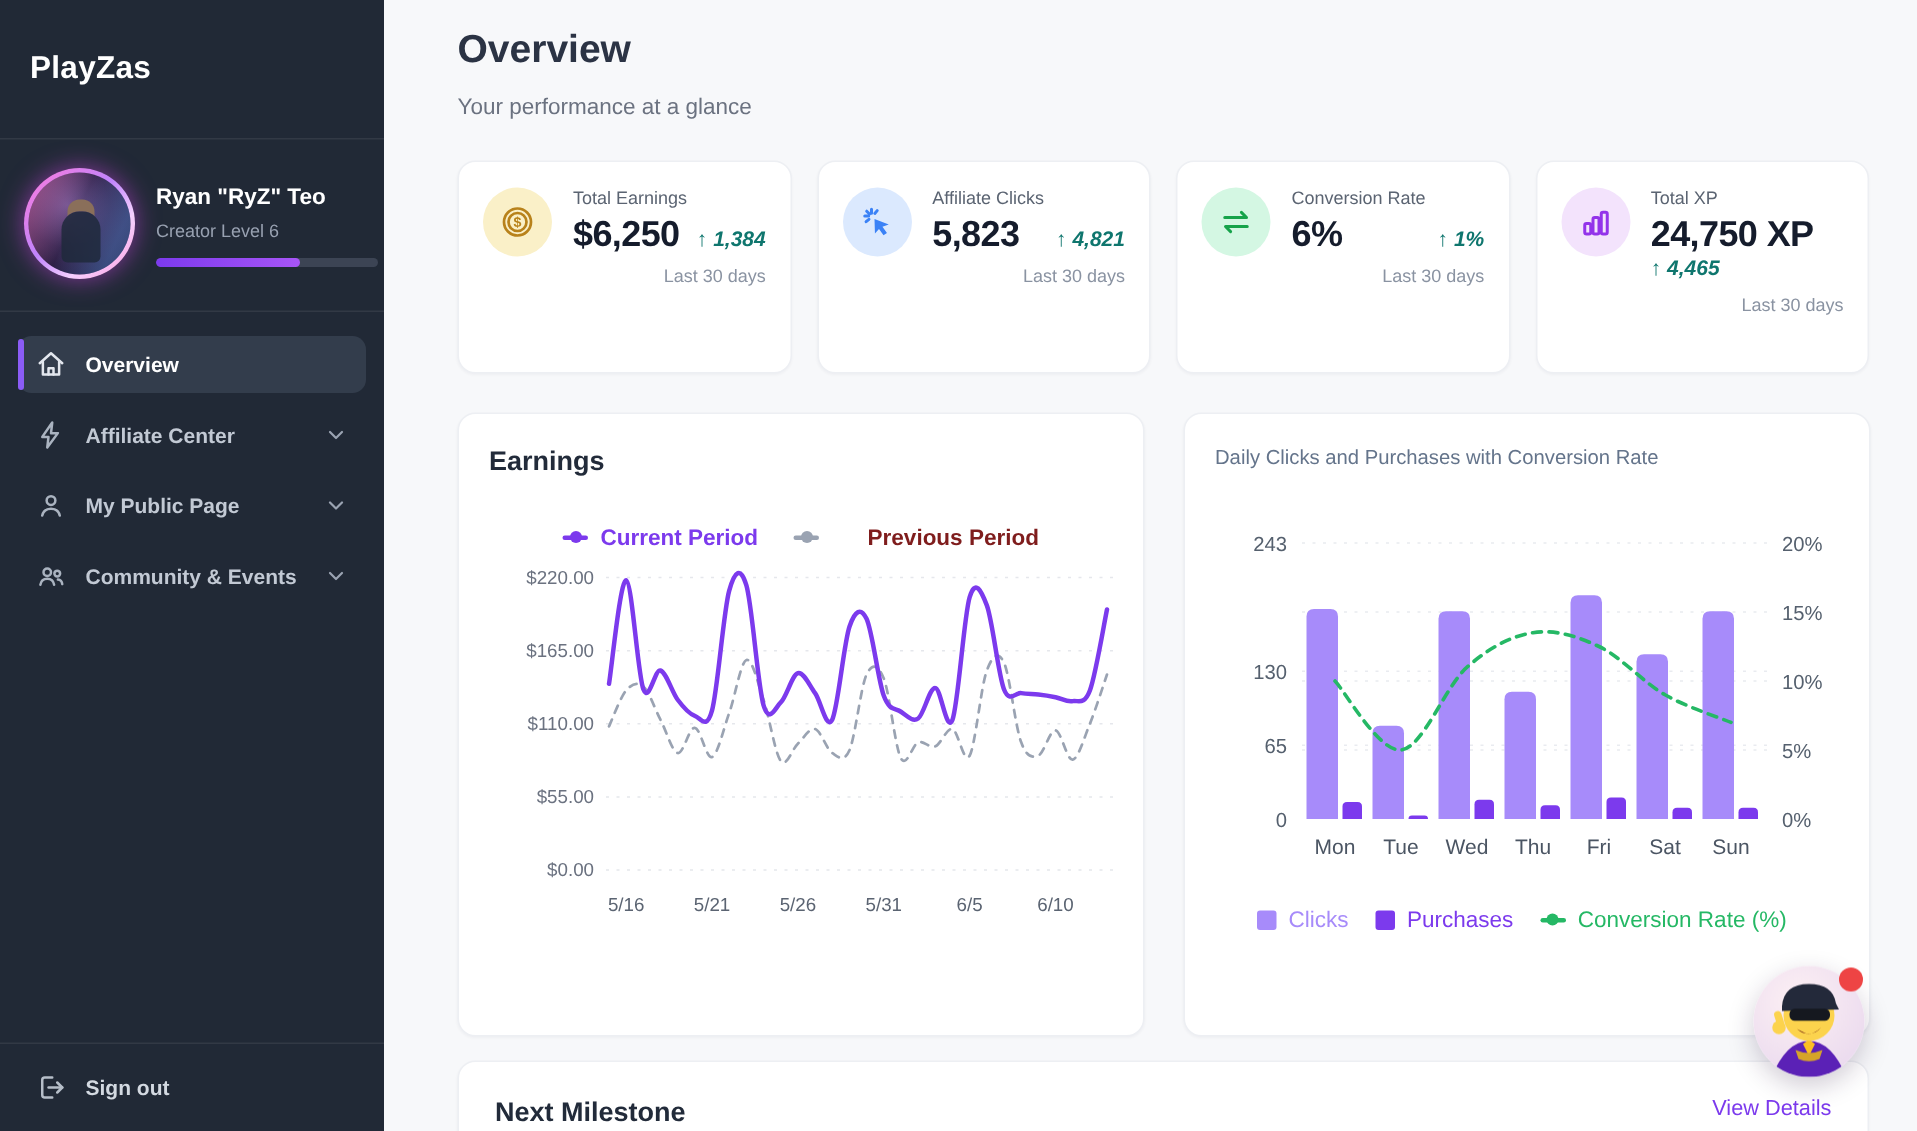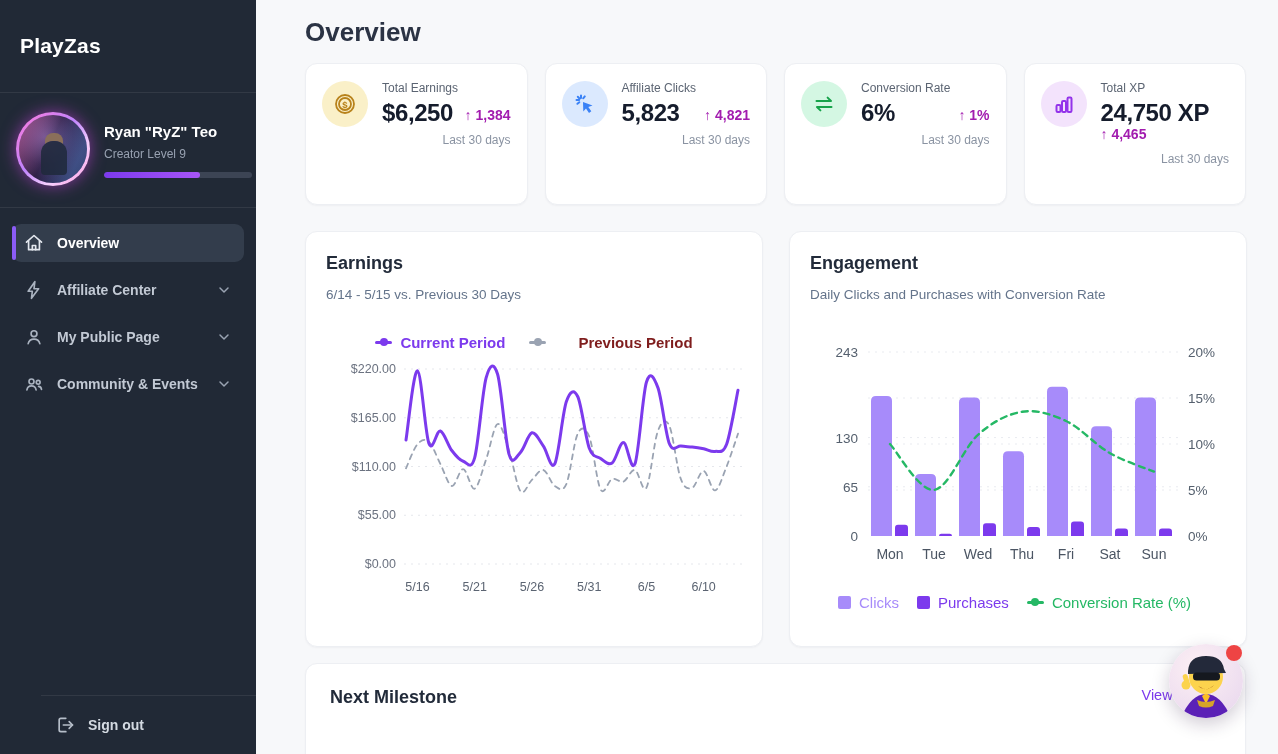--- a/index.html
+++ b/index.html
@@ -30,39 +30,39 @@
     border-radius:9px; color:#c2c9d4; font-size:14px; font-weight:bold; margin-bottom:9px; cursor:pointer; }
   .nav-item.active { background:#333d4c; color:#fff; }
   .nav-item .accent { display:none; }
   .nav-item.active .accent { display:block; position:absolute; left:0; top:2px; bottom:2px; width:4px; border-radius:4px; background:#8b5cf6; }
   .nav-icon { width:20px; height:20px; display:flex; color:#aab3c0; flex-shrink:0; }
   .nav-item.active .nav-icon { color:#e3e7ee; }
   .nav-icon svg { width:20px; height:20px; }
   .chevron { margin-left:auto; width:16px; height:16px; color:#9aa3b2; display:flex; }
   .chevron svg { width:16px; height:16px; }
 
-  .signout { display:flex; gap:13px; align-items:center; padding:19px 14px; border-top:1px solid rgba(255,255,255,.08);
-    color:#d3d9e1; font-weight:bold; font-size:14px; cursor:pointer;margin-left:41px; }
+  .signout { display:flex; gap:13px; align-items:center; padding:19px 24px; border-top:1px solid rgba(255,255,255,.08);
+    color:#d3d9e1; font-weight:bold; font-size:14px; cursor:pointer; }
   .signout .nav-icon { color:#b6bec9; }
 
   
   main { flex:1; padding:17px 32px 0 49px; position:relative; overflow:hidden; }
   .page-title { font-size:26px; font-weight:bold; color:#2b3344; margin-bottom:15px; }
   .page-sub { font-size:15px; color:#6b7280; margin-bottom:27px; }
 
   .stats { display:grid; grid-template-columns:repeat(4,1fr); gap:17px; margin-bottom:26px; }
   .stat-card { background:#fff; border:1px solid #edeff3; border-radius:12px; padding:17px 16px; min-height:142px;
     display:flex; gap:14px; box-shadow:0 1px 2px rgba(16,24,40,.04); }
   .stat-icon { width:46px; height:46px; border-radius:50%; display:flex; align-items:center; justify-content:center; flex-shrink:0; }
   .stat-icon svg { width:24px; height:24px; }
   .stat-body { flex:1; min-width:0; }
   .stat-label { font-size:12px; color:#5b6472; margin-bottom:5px; }
   .stat-row { display:flex; justify-content:space-between; align-items:flex-end; flex-wrap:wrap; }
   .stat-value { font-size:24px; font-weight:bold; color:#151c2c; letter-spacing:-.4px; line-height:1.1; }
-  .stat-change { font-size:14px; color:#a21caf; font-weight:bold; text-align:right; padding-bottom:3px; }
+  .stat-change { font-size:14px; color:#0f766e; font-weight:bold; text-align:right; padding-bottom:3px;font-style:italic; }
   .stat-period { font-size:12px; color:#8a93a2; text-align:right; margin-top:7px; }
 
   .charts { display:grid; grid-template-columns:1fr 1fr; gap:26px; margin-bottom:16px; }
   .chart-card { background:#fff; border:1px solid #edeff3; border-radius:12px; padding:21px 16px 10px;
     box-shadow:0 1px 2px rgba(16,24,40,.04); height:416px; }
   .chart-title { font-size:18px; font-weight:bold; color:#222b3a; margin:0 0 13px 4px; }
   .chart-sub { font-size:13.5px; color:#64748b; margin:0 0 14px 4px; }
   .legend-top { display:flex; justify-content:center; align-items:center; gap:24px; font-size:15px; margin:32px 0 4px;font-weight:bold; }
   .legend-item { display:flex; align-items:center; gap:8px; }
   .lmark { display:inline-block; width:17px; height:2.5px; position:relative; border-radius:2px; }
@@ -88,21 +88,21 @@
 
 <aside class="sidebar">
   <div class="brand">PlayZas</div>
 
   <div class="profile">
     <div class="avatar-ring">
       <div class="avatar-img"></div>
     </div>
     <div class="profile-info">
       <div class="profile-name">Ryan "RyZ" Teo</div>
-      <div class="profile-level">Creator Level 9</div>
+      <div class="profile-level">Creator Level 6</div>
       <div class="progress-track">
         <div class="progress-fill" style="width: 65%;"></div>
       </div>
     </div>
   </div>
 
   <nav>
     <div class="nav-item active">
       <span class="accent"></span>
       <span class="nav-icon">
@@ -166,20 +166,21 @@
           <path d="M17 8l4 4-4 4"></path>
           <path d="M10 12h11"></path>
         </svg>
     </span>
     <span>Sign out</span>
   </div>
 </aside>
 
 <main>
   <div class="page-title">Overview</div>
+  <div class="page-sub">Your performance at a glance</div>
 
   <div class="stats">
     <div class="stat-card">
       <div class="stat-icon" style="background: rgb(250, 240, 200); color: rgb(184, 130, 27);">
         <svg viewBox="0 0 24 24" fill="none" stroke="currentColor" stroke-width="1.8">
             <circle cx="12" cy="12" r="9"></circle>
             <circle cx="12" cy="12" r="6"></circle>
             <text x="12" y="15.6" text-anchor="middle" font-size="9.5" font-weight="bold" fill="currentColor" stroke="none">$</text>
           </svg>
       </div>
@@ -242,21 +243,20 @@
           <span class="stat-change">↑ 4,465</span>
         </div>
         <div class="stat-period">Last 30 days</div>
       </div>
     </div>
   </div>
 
   <div class="charts">
     <section class="chart-card">
       <h3 class="chart-title">Earnings</h3>
-      <div class="chart-sub">6/14 - 5/15 vs. Previous 30 Days</div>
       <div class="legend-top">
         <span class="legend-item">
           <span class="lmark" style="background: rgb(124, 58, 237);"></span>
           <span style="color: rgb(124, 58, 237);">Current Period</span>
         </span>
         <span class="legend-item">
           <span class="lmark" style="background: rgb(154, 163, 178);"></span>
           <span style="color: #7f1d1d; margin-left: 24px;">Previous Period</span>
         </span>
       </div>
@@ -276,21 +276,20 @@
           <text x="209.9310344827586" y="236" text-anchor="middle" fill="#5b6472" font-size="12.5">5/26</text>
           <text x="267.1724137931035" y="236" text-anchor="middle" fill="#5b6472" font-size="12.5">5/31</text>
           <text x="324.41379310344826" y="236" text-anchor="middle" fill="#5b6472" font-size="12.5">6/5</text>
           <text x="381.6551724137931" y="236" text-anchor="middle" fill="#5b6472" font-size="12.5">6/10</text>
           <path d="M84.0 113.3C85.9 109.3 91.6 93.8 95.4 89.3C99.3 84.9 103.1 83.4 106.9 86.7C110.7 89.9 114.5 101.5 118.3 108.8C122.2 116.2 126.0 130.1 129.8 131.0C133.6 131.9 137.4 113.7 141.2 114.2C145.1 114.6 148.9 135.3 152.7 133.7C156.5 132.0 160.3 115.2 164.1 104.4C168.0 93.6 171.8 70.4 175.6 69.0C179.4 67.5 183.2 84.3 187.0 95.5C190.9 106.8 194.7 131.4 198.5 136.3C202.3 141.2 206.1 128.3 209.9 124.8C213.7 121.3 217.6 114.0 221.4 115.0C225.2 116.1 229.0 128.6 232.8 131.0C236.6 133.4 240.5 137.9 244.3 129.2C248.1 120.5 251.9 86.7 255.7 78.7C259.5 70.7 263.4 72.1 267.2 81.4C271.0 90.7 274.8 127.5 278.6 134.5C282.4 141.6 286.3 125.2 290.1 123.9C293.9 122.6 297.7 128.0 301.5 126.6C305.3 125.1 309.1 114.0 313.0 115.0C316.8 116.1 320.6 139.3 324.4 132.8C328.2 126.3 332.0 86.4 335.9 76.0C339.7 65.7 343.5 62.7 347.3 70.7C351.1 78.7 354.9 113.6 358.8 123.9C362.6 134.3 366.4 134.1 370.2 132.8C374.0 131.4 377.8 115.5 381.7 115.9C385.5 116.4 389.3 136.2 393.1 135.4C396.9 134.7 400.7 121.0 404.6 111.5C408.4 102.0 414.1 84.2 416.0 78.7" fill="none" stroke="#9aa3b2" stroke-width="1.8" stroke-dasharray="5 5" stroke-linecap="round"></path>
           <path d="M84.0 84.9C85.9 73.4 91.6 15.2 95.4 15.8C99.3 16.4 103.1 78.4 106.9 88.5C110.7 98.5 114.5 74.9 118.3 76.0C122.2 77.2 126.0 90.5 129.8 95.5C133.6 100.6 137.4 105.0 141.2 106.2C145.1 107.4 148.9 116.5 152.7 102.6C156.5 88.8 160.3 36.8 164.1 22.9C168.0 9.0 171.8 6.6 175.6 19.3C179.4 32.0 183.2 86.1 187.0 99.1C190.9 112.1 194.7 100.9 198.5 97.3C202.3 93.8 206.1 78.9 209.9 77.8C213.7 76.8 217.6 85.9 221.4 91.1C225.2 96.3 229.0 116.2 232.8 108.8C236.6 101.5 240.5 58.0 244.3 46.8C248.1 35.6 251.9 33.8 255.7 41.5C259.5 49.2 263.4 82.5 267.2 92.9C271.0 103.2 274.8 101.0 278.6 103.5C282.4 106.0 286.3 110.6 290.1 108.0C293.9 105.3 297.7 87.4 301.5 87.6C305.3 87.7 309.1 118.9 313.0 108.8C316.8 98.8 320.6 40.0 324.4 27.3C328.2 14.6 332.0 22.4 335.9 32.6C339.7 42.8 343.5 78.7 347.3 88.5C351.1 98.2 354.9 90.5 358.8 91.1C362.6 91.7 366.4 91.6 370.2 92.0C374.0 92.4 377.8 93.0 381.7 93.8C385.5 94.5 389.3 97.2 393.1 96.4C396.9 95.7 400.7 99.5 404.6 89.3C408.4 79.1 414.1 44.3 416.0 35.3" fill="none" stroke="#7c3aed" stroke-width="3" stroke-dasharray="0" stroke-linecap="round"></path>
         </svg>
     </section>
 
     <section class="chart-card">
-      <h3 class="chart-title">Engagement</h3>
       <div class="chart-sub">Daily Clicks and Purchases with Conversion Rate</div>
       <svg id="engagement-svg" class="chart" viewBox="0 0 424 242" width="424" height="242">
           <line x1="62" x2="374" y1="12" y2="12" stroke="#e9ebf0" stroke-width="1" stroke-dasharray="2 5"></line>
           <text x="382" y="17" fill="#55606e" font-size="13.5">20%</text>
           <line x1="62" x2="374" y1="58" y2="58" stroke="#e9ebf0" stroke-width="1" stroke-dasharray="2 5"></line>
           <text x="382" y="63" fill="#55606e" font-size="13.5">15%</text>
           <line x1="62" x2="374" y1="104" y2="104" stroke="#e9ebf0" stroke-width="1" stroke-dasharray="2 5"></line>
           <text x="382" y="109" fill="#55606e" font-size="13.5">10%</text>
           <line x1="62" x2="374" y1="150" y2="150" stroke="#e9ebf0" stroke-width="1" stroke-dasharray="2 5"></line>
           <text x="382" y="155" fill="#55606e" font-size="13.5">5%</text>

